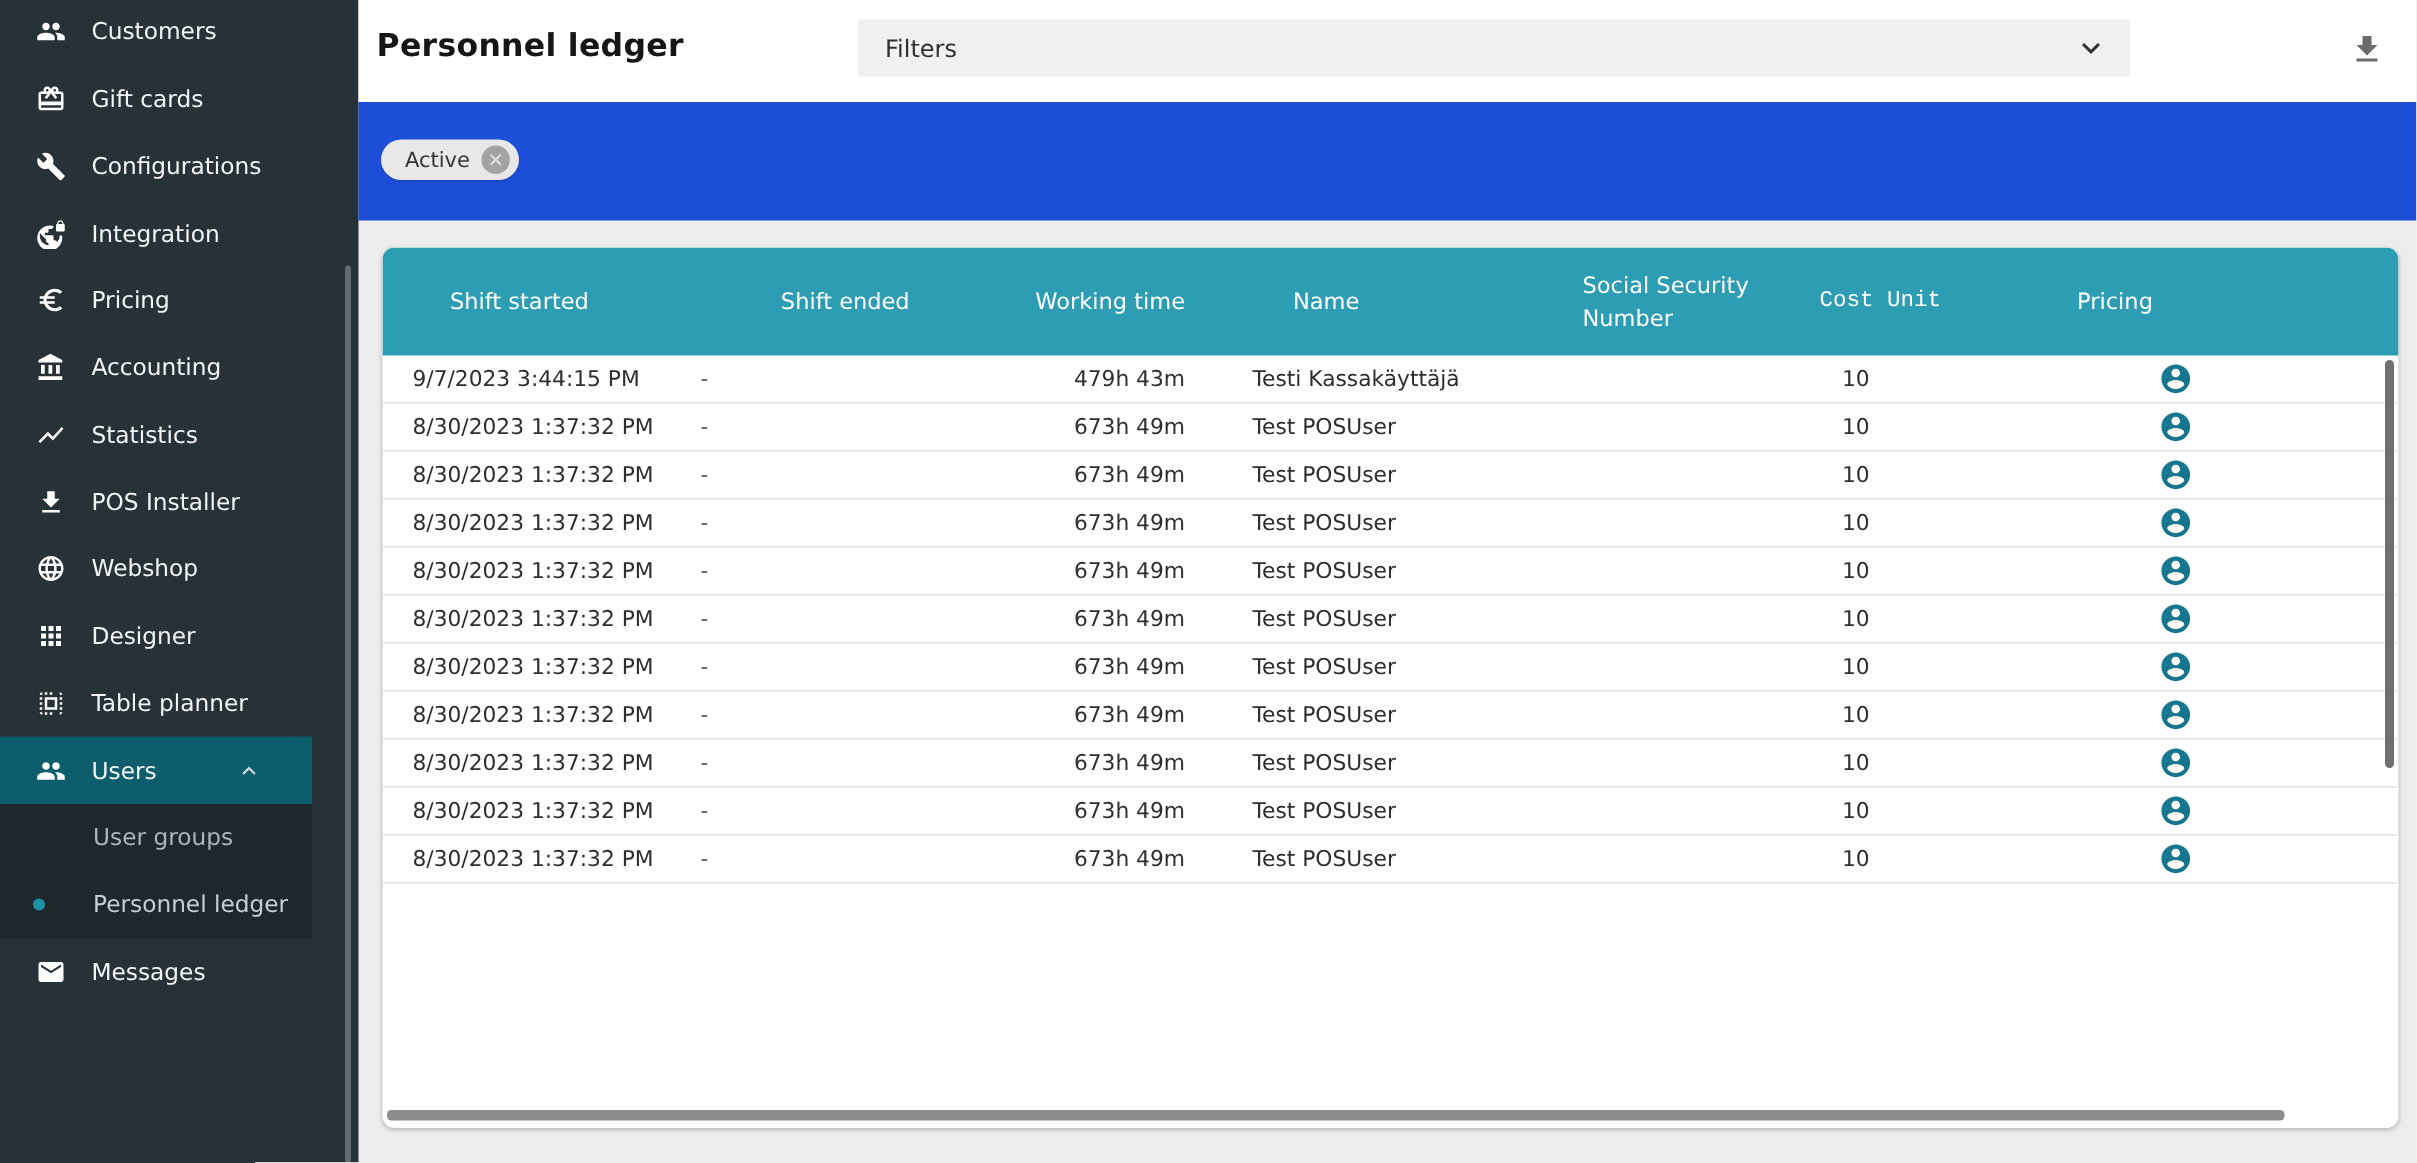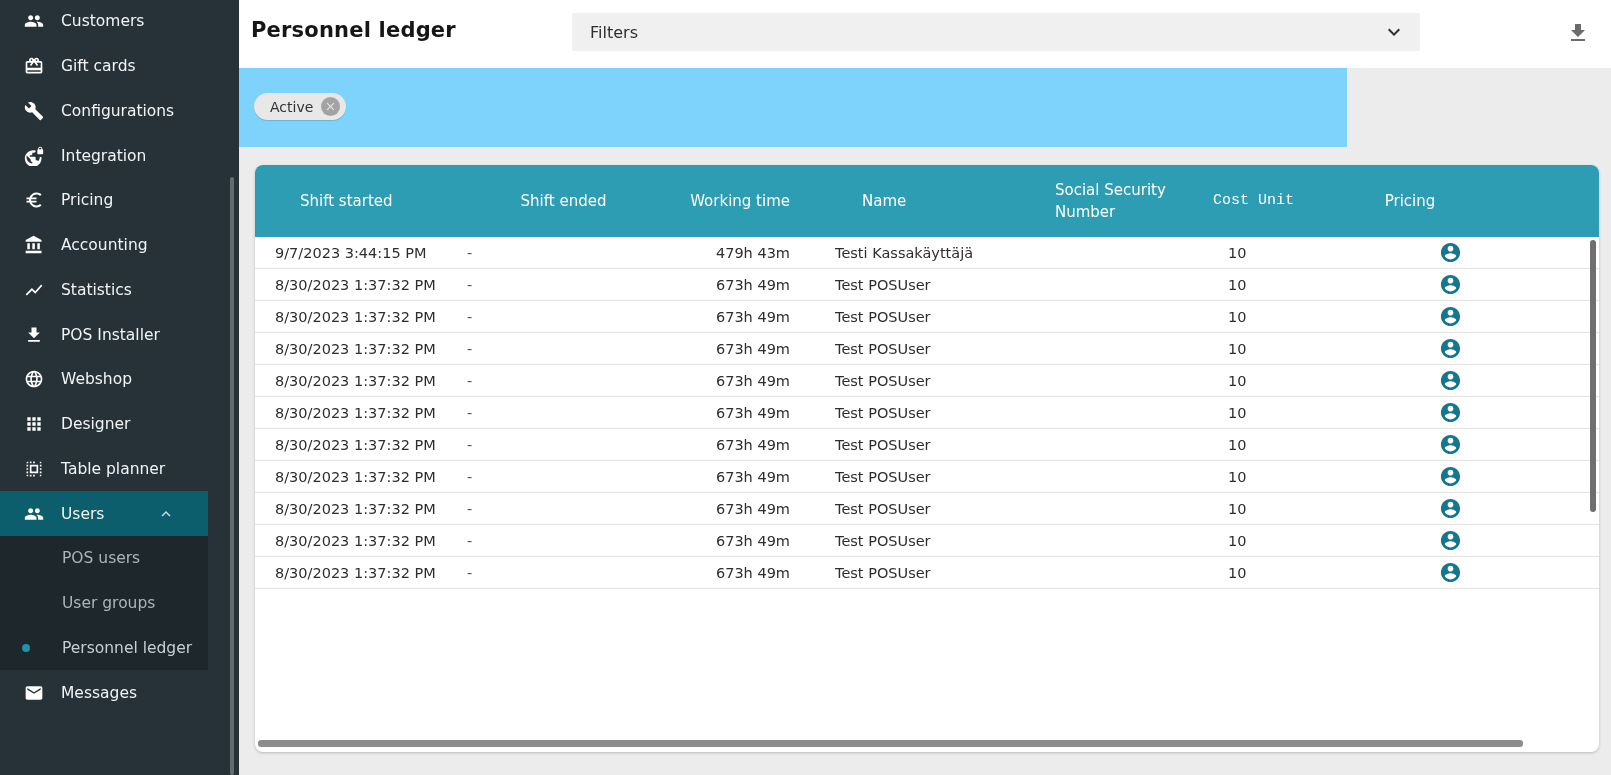--- a/index.html
+++ b/index.html
@@ -31,21 +31,21 @@
   .filters-select{position:absolute;left:333px;top:13px;width:848px;height:38px;background:#f0f0f1;border-radius:2px;
                   display:flex;align-items:center;padding:0 14px 0 18px;cursor:pointer;}
   .filters-select .flabel{font-size:16px;color:#2f2f2f;}
   .filters-select .chevd{margin-left:auto;width:24px;height:24px;color:#303030;}
   .filters-select .chevd svg{width:24px;height:24px;}
   .download-btn{position:absolute;left:1322px;top:17px;width:34px;height:34px;border:none;background:transparent;
                 color:#6b6b6b;cursor:pointer;display:flex;align-items:center;justify-content:center;padding:0;}
   .download-btn svg{width:24px;height:24px;}
 
   
-  .filter-band{position:absolute;left:239px;top:68px;width:1108px;height:79px;background:#7dd3fc;}
+  .filter-band{position:absolute;left:239px;top:68px;width:1372px;height:79px;background:#1d4ed8;}
   .chip{position:absolute;left:15px;top:25px;height:27px;background:#e8e8e8;border-radius:14px;
         display:flex;align-items:center;padding:0 6px 0 16px;cursor:pointer;box-shadow:0 1px 1px rgba(0,0,0,.15);}
   .chip .clabel{font-size:14px;color:#333;margin-right:8px;}
   .chip .cx{width:19px;height:19px;border-radius:50%;background:#a3a3a3;display:flex;align-items:center;justify-content:center;color:#e8e8e8;}
   .chip .cx svg{width:13px;height:13px;}
 
   
   .table-card{position:absolute;left:255px;top:165px;width:1344px;height:587px;background:#fff;border-radius:8px;
               box-shadow:0 1px 3px rgba(0,0,0,.22);overflow:hidden;}
   .thead{position:absolute;left:0;top:0;width:100%;height:72px;background:#2d9db4;display:flex;align-items:center;}
@@ -159,23 +159,20 @@
             <svg viewBox="0 0 24 24">
               <path fill="currentColor" d="M16 11c1.66 0 2.99-1.34 2.99-3S17.66 5 16 5c-1.66 0-3 1.34-3 3s1.34 3 3 3zm-8 0c1.66 0 2.99-1.34 2.99-3S9.66 5 8 5C6.34 5 5 6.34 5 8s1.34 3 3 3zm0 2c-2.33 0-7 1.17-7 3.5V19h14v-2.5c0-2.33-4.67-3.5-7-3.5zm8 0c-.29 0-.62.02-.97.05 1.16.84 1.97 1.97 1.97 3.45V19h6v-2.5c0-2.33-4.67-3.5-7-3.5z"></path>
             </svg>
           </span>
           <span class="lbl">Users</span>
           <span class="chev"><svg viewBox="0 0 24 24">
               <path fill="currentColor" d="M7.41 15.41L12 10.83l4.59 4.58L18 14l-6-6-6 6z"></path>
             </svg></span>
         </div>
         <div class="side-item sub">
-          <span class="lbl">POS users</span>
-        </div>
-        <div class="side-item sub">
           <span class="lbl">User groups</span>
         </div>
         <div class="side-item sub current">
           <span class="dot"></span>
           <span class="lbl">Personnel ledger</span>
         </div>
         <div class="side-item">
           <span class="ic">
             <svg viewBox="0 0 24 24">
               <path fill="currentColor" d="M20 4H4c-1.1 0-1.99.9-1.99 2L2 18c0 1.1.9 2 2 2h16c1.1 0 2-.9 2-2V6c0-1.1-.9-2-2-2zm0 4l-8 5-8-5V6l8 5 8-5v2z"></path>

